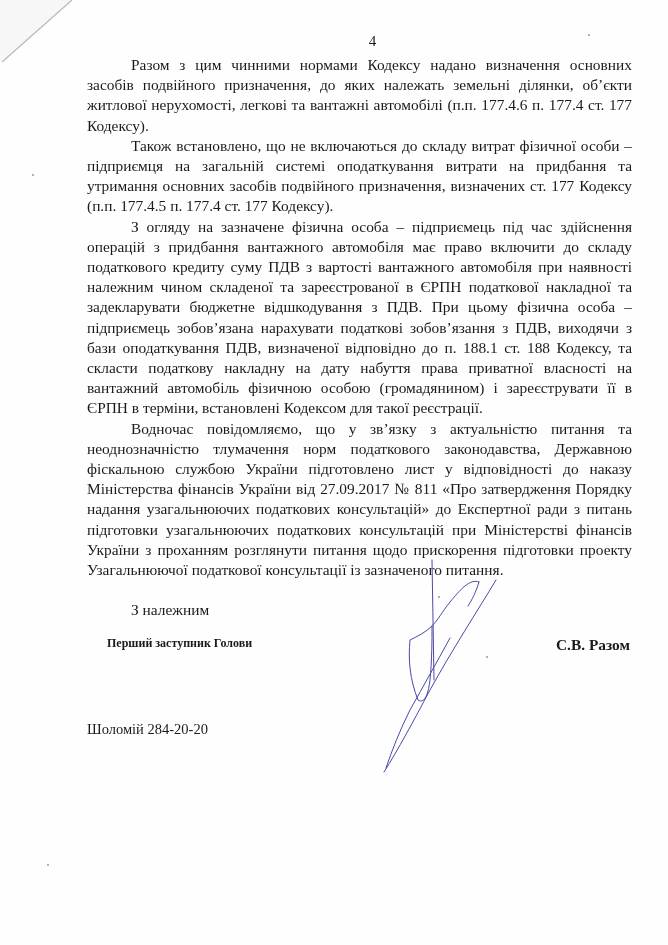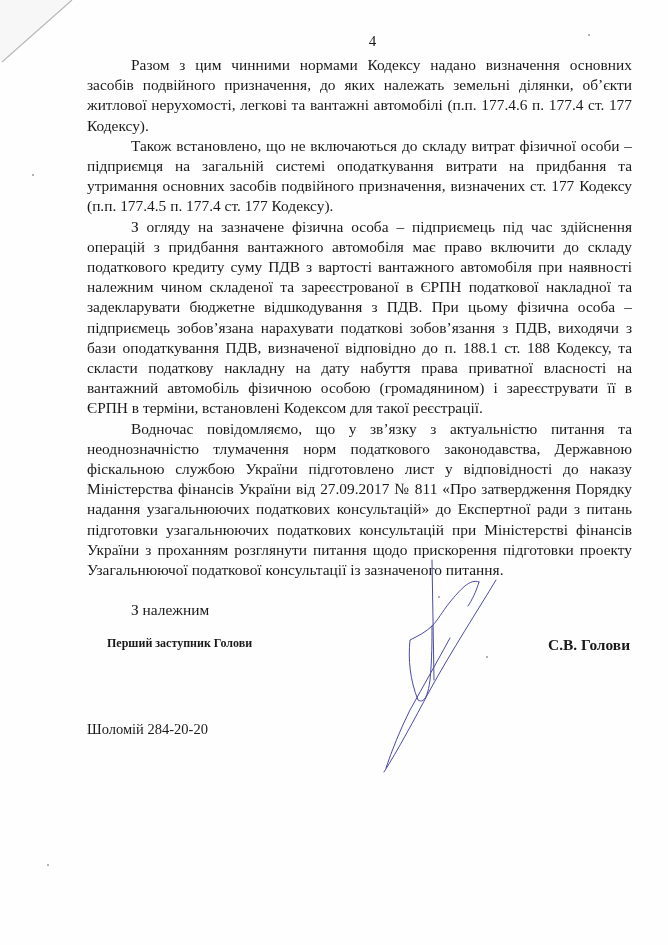--- a/index.html
+++ b/index.html
@@ -106,21 +106,21 @@
 
   <div class="body-text">
     <p class="indent">Разом з цим чинними нормами Кодексу надано визначення основних засобів подвійного призначення, до яких належать земельні ділянки, об’єкти житлової нерухомості, легкові та вантажні автомобілі (п.п. 177.4.6 п. 177.4 ст. 177 Кодексу).</p>
     <p class="indent">Також встановлено, що не включаються до складу витрат фізичної особи – підприємця на загальній системі оподаткування витрати на придбання та утримання основних засобів подвійного призначення, визначених ст. 177 Кодексу (п.п. 177.4.5 п. 177.4 ст. 177 Кодексу).</p>
     <p class="indent">З огляду на зазначене фізична особа – підприємець під час здійснення операцій з придбання вантажного автомобіля має право включити до складу податкового кредиту суму ПДВ з вартості вантажного автомобіля при наявності належним чином складеної та зареєстрованої в ЄРПН податкової накладної та задекларувати бюджетне відшкодування з ПДВ. При цьому фізична особа – підприємець зобов’язана нарахувати податкові зобов’язання з ПДВ, виходячи з бази оподаткування ПДВ, визначеної відповідно до п. 188.1 ст. 188 Кодексу, та скласти податкову накладну на дату набуття права приватної власності на вантажний автомобіль фізичною особою (громадянином) і зареєструвати її в ЄРПН в терміни, встановлені Кодексом для такої реєстрації.</p>
     <p class="indent">Водночас повідомляємо, що у зв’язку з актуальністю питання та неоднозначністю тлумачення норм податкового законодавства, Державною фіскальною службою України підготовлено лист у відповідності до наказу Міністерства фінансів України від 27.09.2017 № 811 «Про затвердження Порядку надання узагальнюючих податкових консультацій» до Експертної ради з питань підготовки узагальнюючих податкових консультацій при Міністерстві фінансів України з проханням розглянути питання щодо прискорення підготовки проекту Узагальнюючої податкової консультації із зазначеного питання.</p>
   </div>
 
   <div class="closing">З належним</div>
   <div class="signer-title">Перший заступник Голови</div>
-  <div class="signer-name">С.В. Голови</div>
+  <div class="signer-name">С.В. Разом</div>
   <div class="executor">Шоломій 284-20-20</div>
 
   <svg class="signature" viewBox="0 0 160 260">
     <g fill="none" stroke="#4a4aa8" stroke-width="1" stroke-linecap="round">
 
       <path d="M52,40 L53,100 L54,160"></path>
 
       <path d="M99,62 C96,72 92,80 88,86 M99,62 C90,58 80,70 70,82 C62,92 58,100 52,106 C46,112 38,116 30,120 C28,140 30,160 38,180 C44,184 48,176 50,160 C52,140 52,120 52,106"></path>
 
       <path d="M116,60 C98,90 72,130 50,170 C34,200 18,230 4,252"></path>

